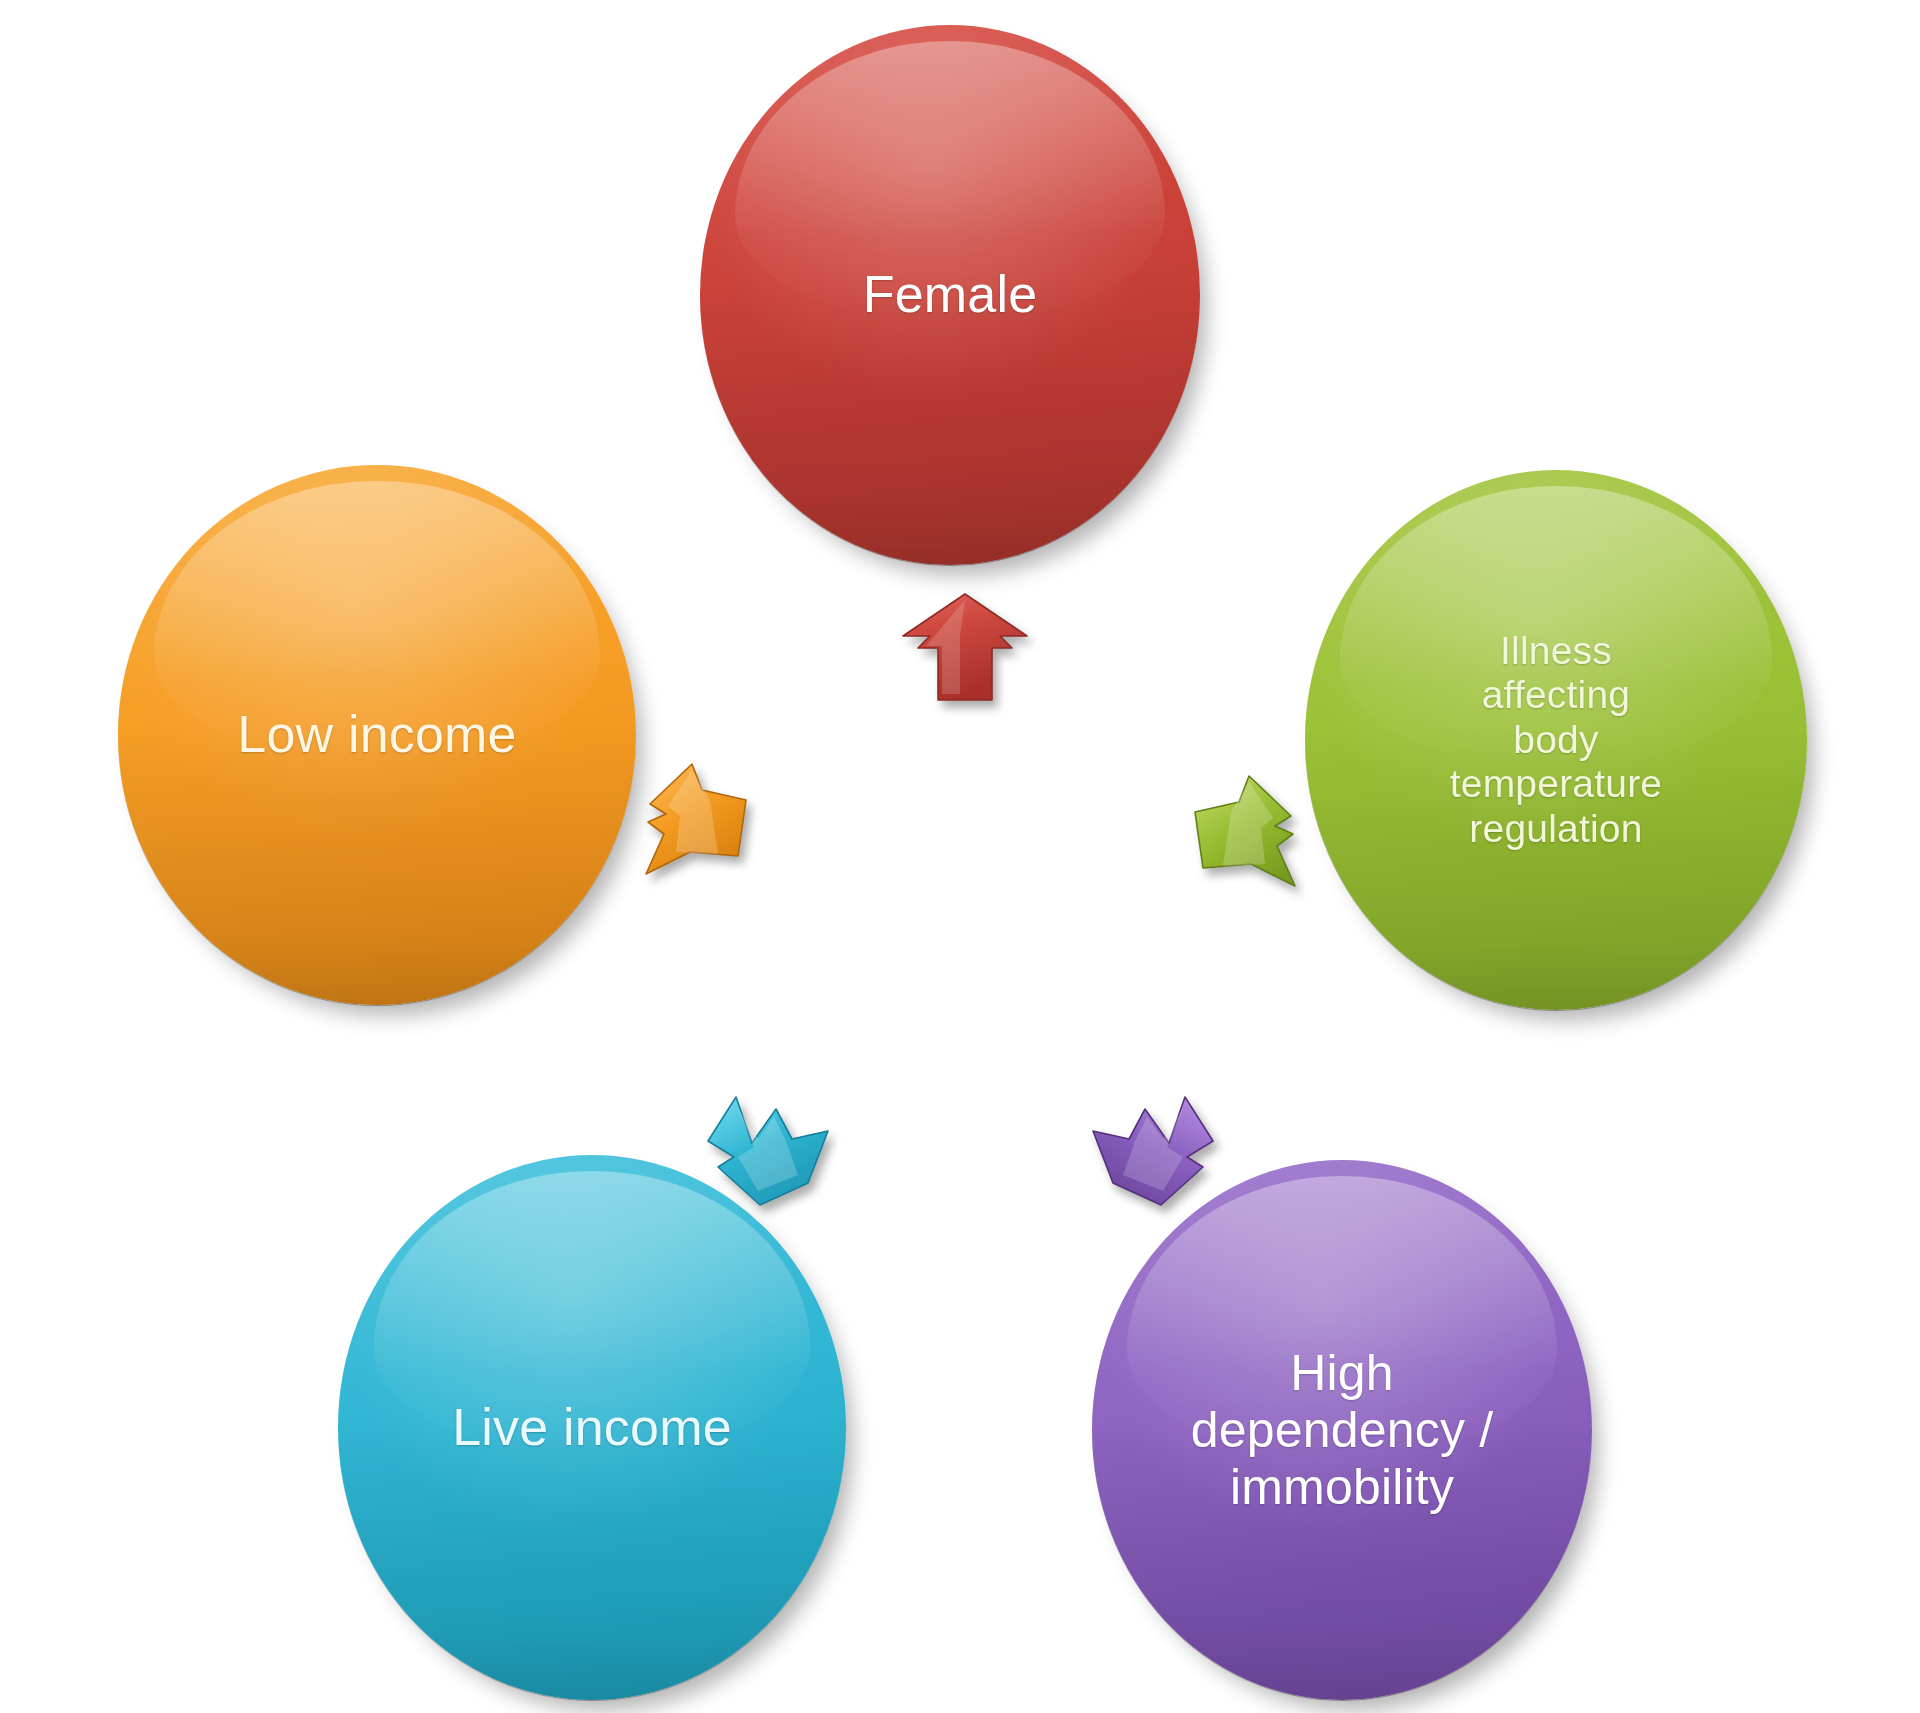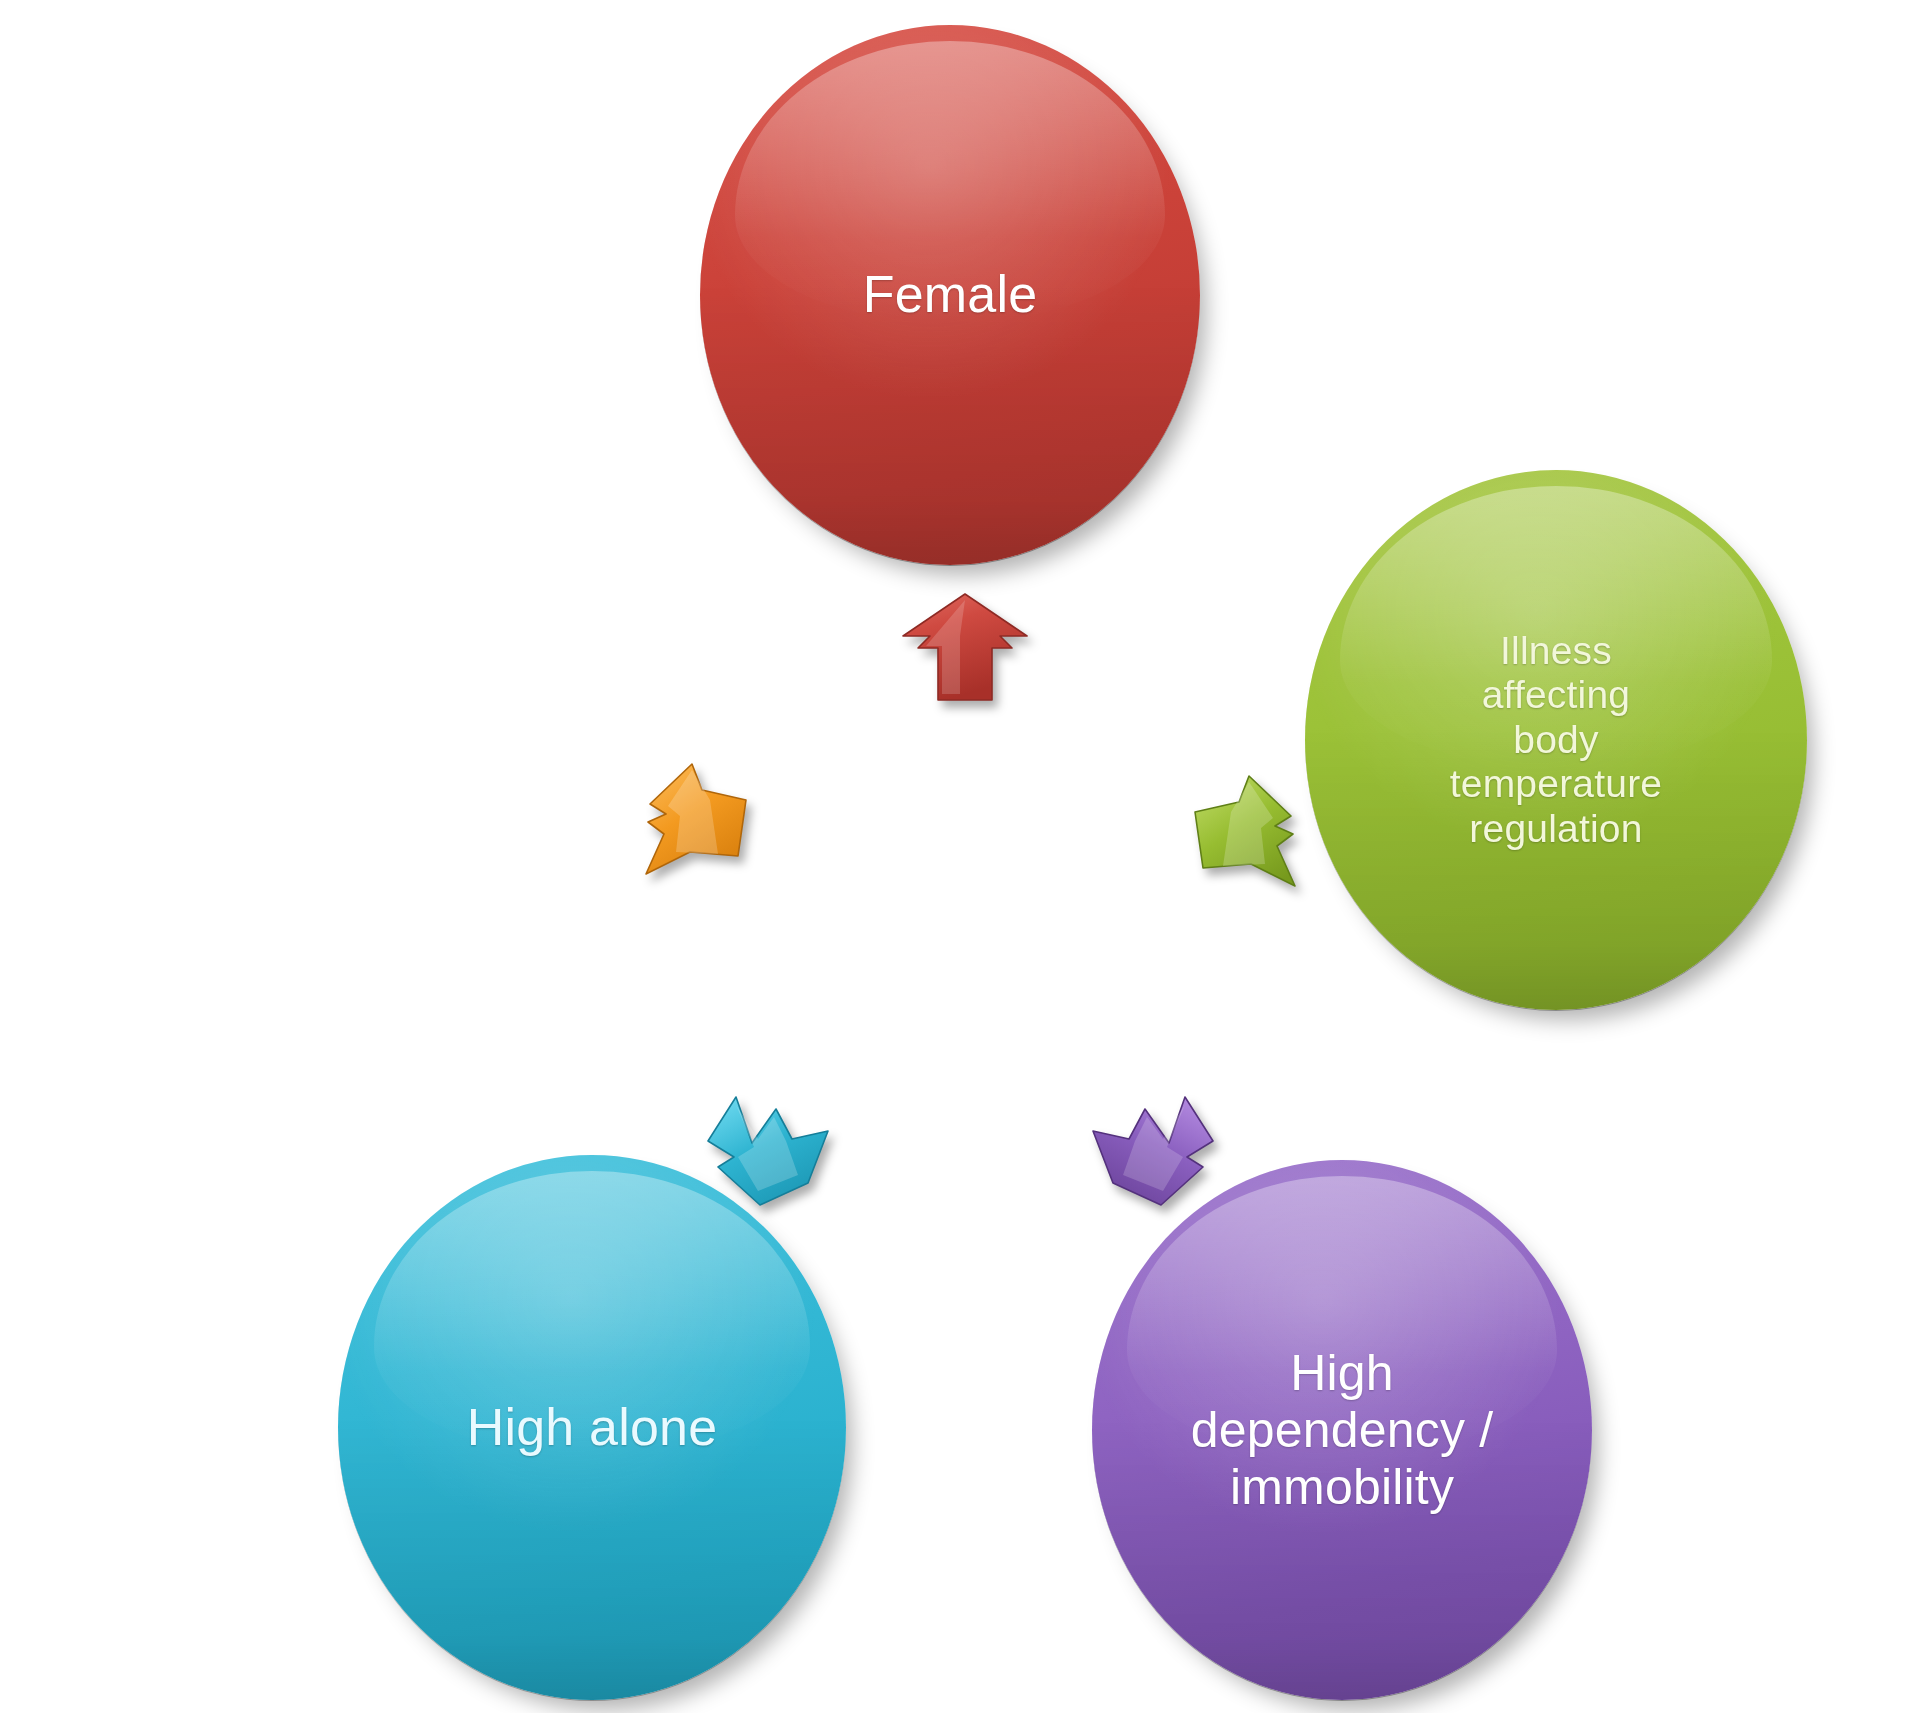--- a/index.html
+++ b/index.html
@@ -192,31 +192,34 @@
       </linearGradient>
     </defs>
     <polygon points="100,2 84,48 60,14 44,44 8,36 28,88 76,110 118,72 102,62 128,46" fill="url(#gradDR)" stroke="#54317d" stroke-width="1.6" stroke-linejoin="round"></polygon>
     <polygon points="100,10 82,52 98,62 78,96 38,80 50,46 62,22 78,44" fill="#ffffff" opacity="0.18"></polygon>
   </svg>
 
   <div class="node" id="node-female" style="color: rgb(255, 255, 255);">
     <span class="label">Female</span>
   </div>
 
+  <div class="node" id="node-low-income" style="color: rgb(255, 246, 228);">
+    <span class="label">Low income</span>
+  </div>
 
   <div class="node" id="node-illness" style="color: rgb(242, 247, 218);">
     <span class="label">Illness
 affecting
 body
 temperature
 regulation</span>
   </div>
 
   <div class="node" id="node-live-alone" style="color: rgb(233, 250, 255);">
-    <span class="label">High alone</span>
+    <span class="label">Live income</span>
   </div>
 
   <div class="node" id="node-dependency" style="color: rgb(255, 255, 255);">
     <span class="label">High
 dependency /
 immobility</span>
   </div>
 
 
 </div>

